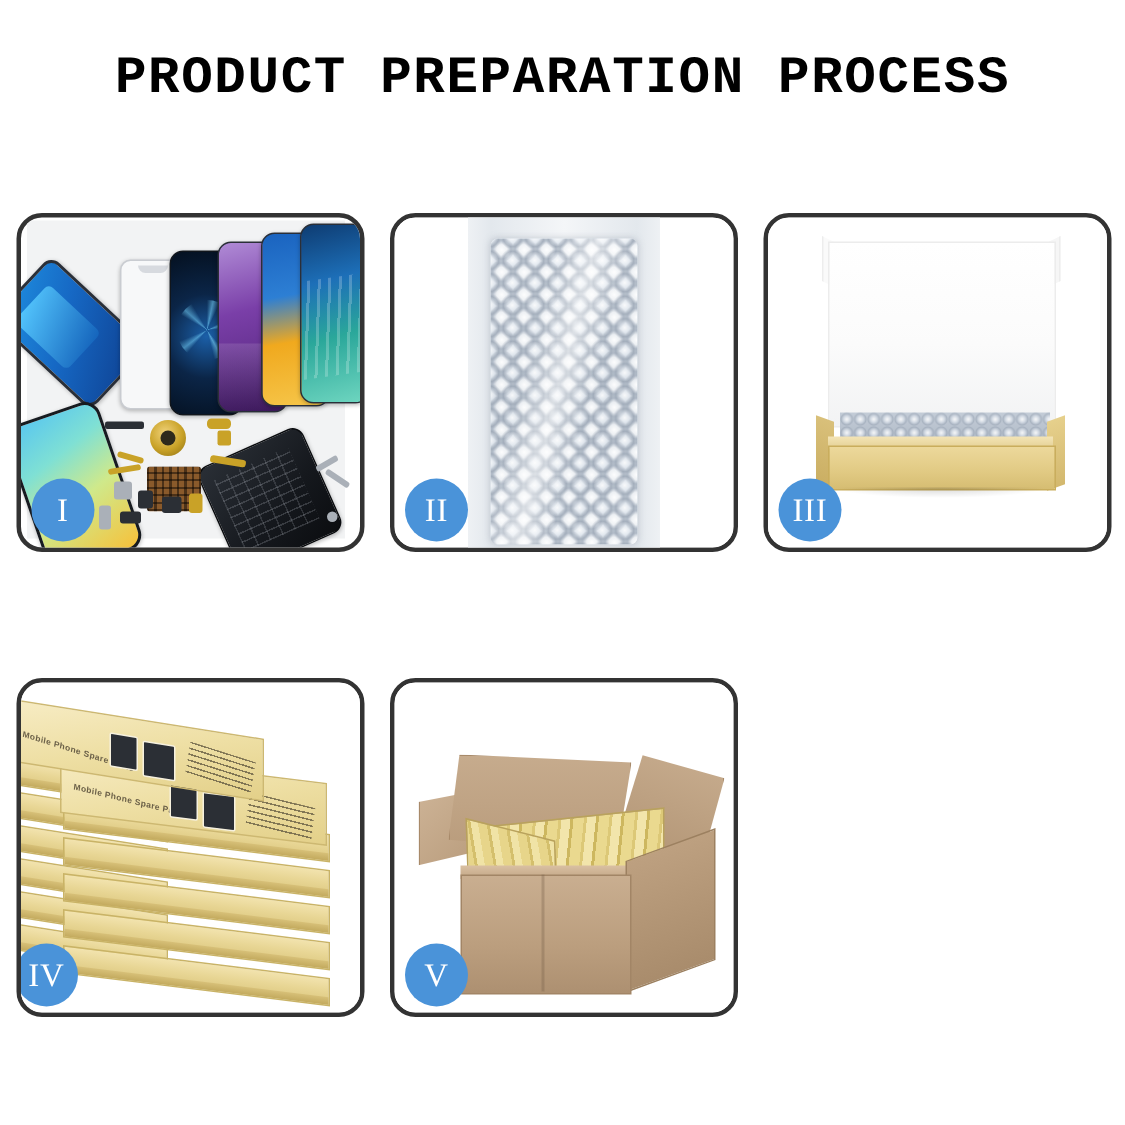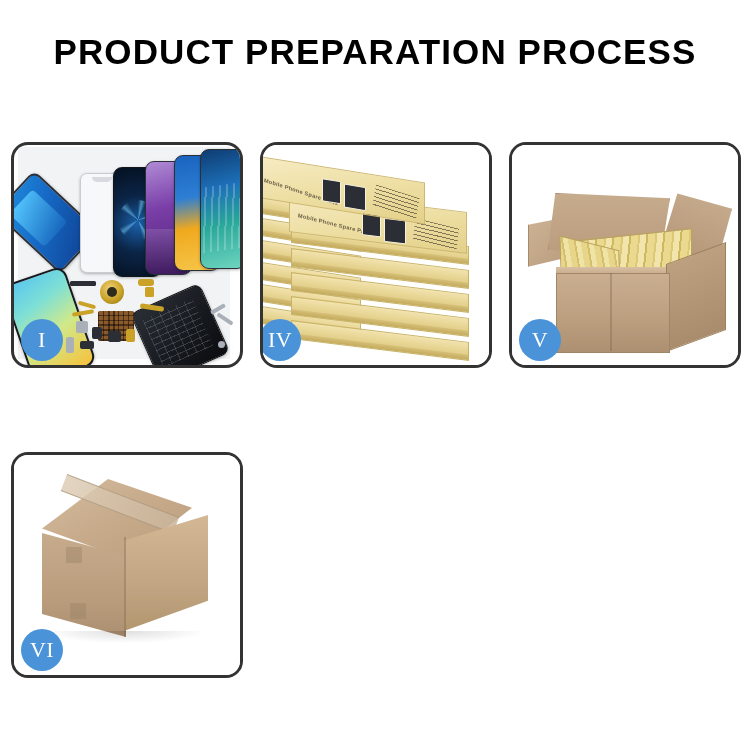--- a/index.html
+++ b/index.html
@@ -16,21 +16,21 @@
     position: relative;
   }
 
   
   .header {
     width: 750px;
     padding-top: 34px;
     text-align: center;
   }
   .page-title {
-    font-family: Liberation Sans, sans-serif;
+    font-family: Liberation Mono, monospace;
     font-size: 35px;
     font-weight: 700;
     letter-spacing: 1.1px;
     color: #000000;
     line-height: 1.05;
     margin: 0;
     white-space: nowrap;
   }
   .page-subtitle {
     font-family: "Liberation Sans", sans-serif;
@@ -462,21 +462,48 @@
       <div class="part silver" style="left:52px;top:192px;width:8px;height:16px;border-radius:2px;"></div>
       <div class="part dark" style="left:66px;top:196px;width:14px;height:8px;border-radius:2px;"></div>
       <div class="part silver" style="left:196px;top:162px;width:16px;height:4px;transform:rotate(-30deg);"></div>
       <div class="part silver" style="left:202px;top:172px;width:18px;height:4px;transform:rotate(34deg);"></div>
       <div class="part silver" style="left:204px;top:196px;width:7px;height:7px;border-radius:50%;"></div>
 
       <div class="badge">I</div>
     </div>
   </div>
 
-
+  <div class="panel">
+    <div class="panel-stage">
+      <div class="p2-bg"></div>
+      <div class="bw-strip"></div>
+      <div class="bw-pack">
+        <div class="bubbles"></div>
+        <div class="bubbles2"></div>
+        <div class="sheen"></div>
+      </div>
+      <div class="badge">II</div>
+    </div>
+  </div>
+
+  <div class="panel">
+    <div class="panel-stage">
+      <div class="p3-bg"></div>
+      <div class="p3-lid-left"></div>
+      <div class="p3-lid-right"></div>
+      <div class="p3-lid"></div>
+      <div class="p3-inner-bubbles"></div>
+      <div class="p3-tray-left"></div>
+      <div class="p3-tray-right"></div>
+      <div class="p3-tray-top"></div>
+      <div class="p3-tray-front"></div>
+      <div class="p3-shadow"></div>
+      <div class="badge">III</div>
+    </div>
+  </div>
 
   <div class="panel">
     <div class="panel-stage">
       <div class="p4-bg"></div>
 
       <div class="ybox" style="left:-12px;top:58px;width:108px;height:16px;transform:skewY(9deg);">
           <div class="edge"></div>
         </div>
       <div class="ybox" style="left:-12px;top:80px;width:108px;height:16px;transform:skewY(9deg);">
           <div class="edge"></div>
@@ -537,28 +564,14 @@
       <div class="c5-contents"></div>
       <div class="c5-contents2"></div>
       <div class="c5-rim"></div>
       <div class="c5-body-right"></div>
       <div class="c5-body-front"></div>
       <div class="c5-seam"></div>
       <div class="badge">V</div>
     </div>
   </div>
 
-  <div class="panel">
-    <div class="panel-stage">
-      <div class="p6-bg"></div>
-      <div class="c6-top"></div>
-      <div class="c6-tape"></div>
-      <div class="c6-front"></div>
-      <div class="c6-right"></div>
-      <div class="c6-edge"></div>
-      <div class="c6-tab" style="left:52px;top:92px;width:16px;height:16px;"></div>
-      <div class="c6-tab" style="left:56px;top:148px;width:16px;height:16px;"></div>
-      <div class="c6-shadow"></div>
-      <div class="badge">VI</div>
-    </div>
-  </div>
 
 </div>
 
 </body></html>

